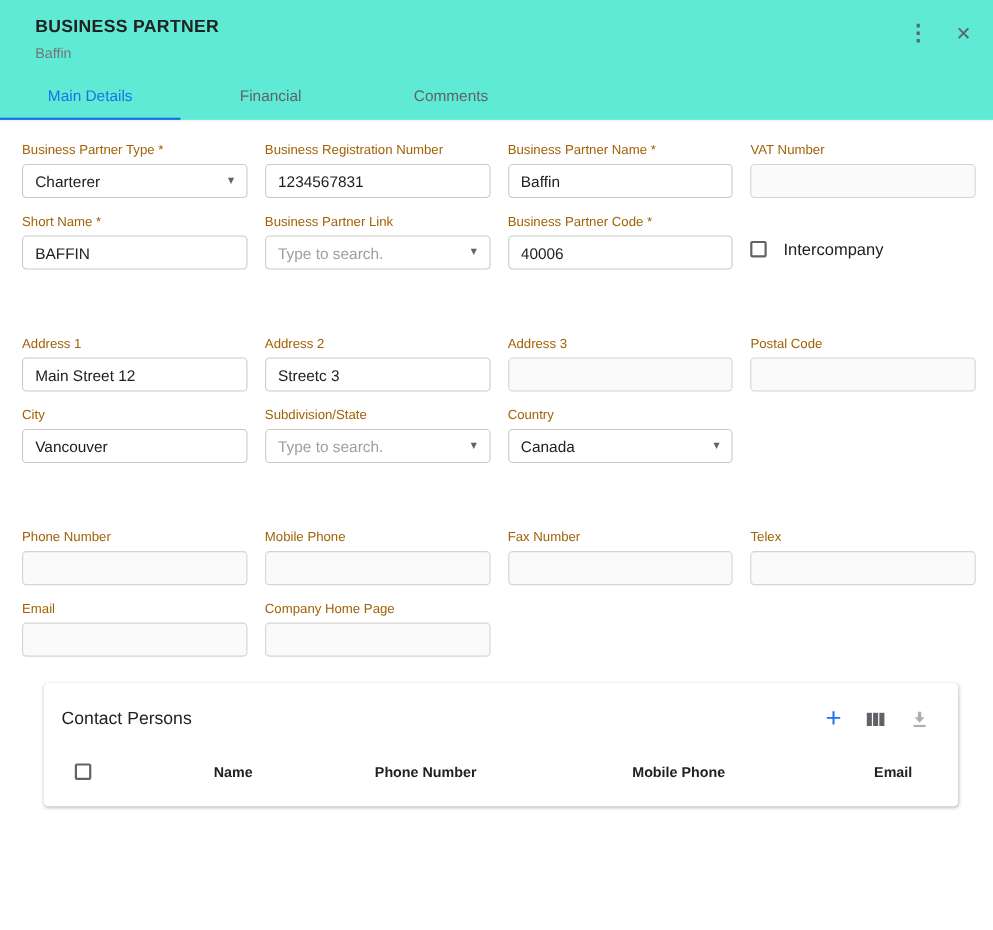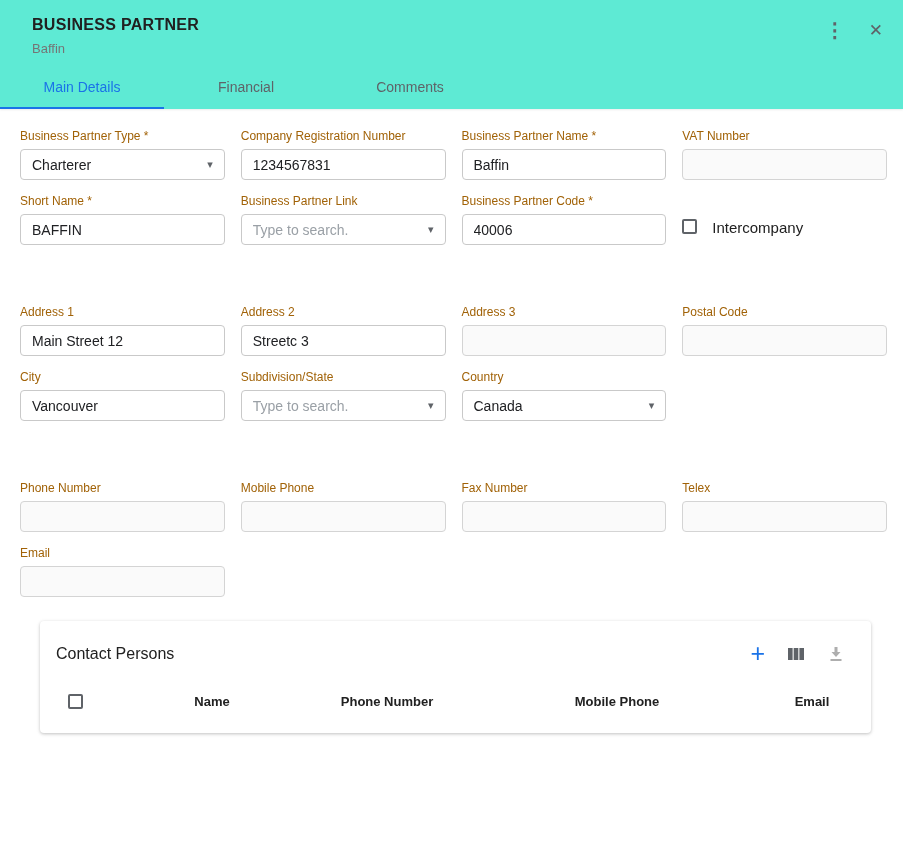--- a/index.html
+++ b/index.html
@@ -182,21 +182,21 @@
 
   <div class="section">
     <div class="field">
       <label>Business Partner Type *</label>
       <div class="select">
         <span class="value">Charterer</span>
         <span class="caret">▾</span>
       </div>
     </div>
     <div class="field">
-      <label>Company Registration Number</label>
+      <label>Business Registration Number</label>
       <input class="text-input" value="1234567831" style="">
     </div>
     <div class="field">
       <label>Business Partner Name *</label>
       <input class="text-input" value="Baffin" style="">
     </div>
     <div class="field">
       <label>VAT Number</label>
       <input class="text-input empty" style="">
     </div>
@@ -274,20 +274,24 @@
       <label>Fax Number</label>
       <input class="text-input empty" style="">
     </div>
     <div class="field">
       <label>Telex</label>
       <input class="text-input empty" style="">
     </div>
 
     <div class="field">
       <label>Email</label>
+      <input class="text-input empty" style="">
+    </div>
+    <div class="field">
+      <label>Company Home Page</label>
       <input class="text-input empty" style="">
     </div>
     <div class="field"></div>
     <div class="field"></div>
   </div>
 
   <div class="card">
     <div class="card-top">
       <div class="card-title">Contact Persons</div>
       <div class="card-actions">

